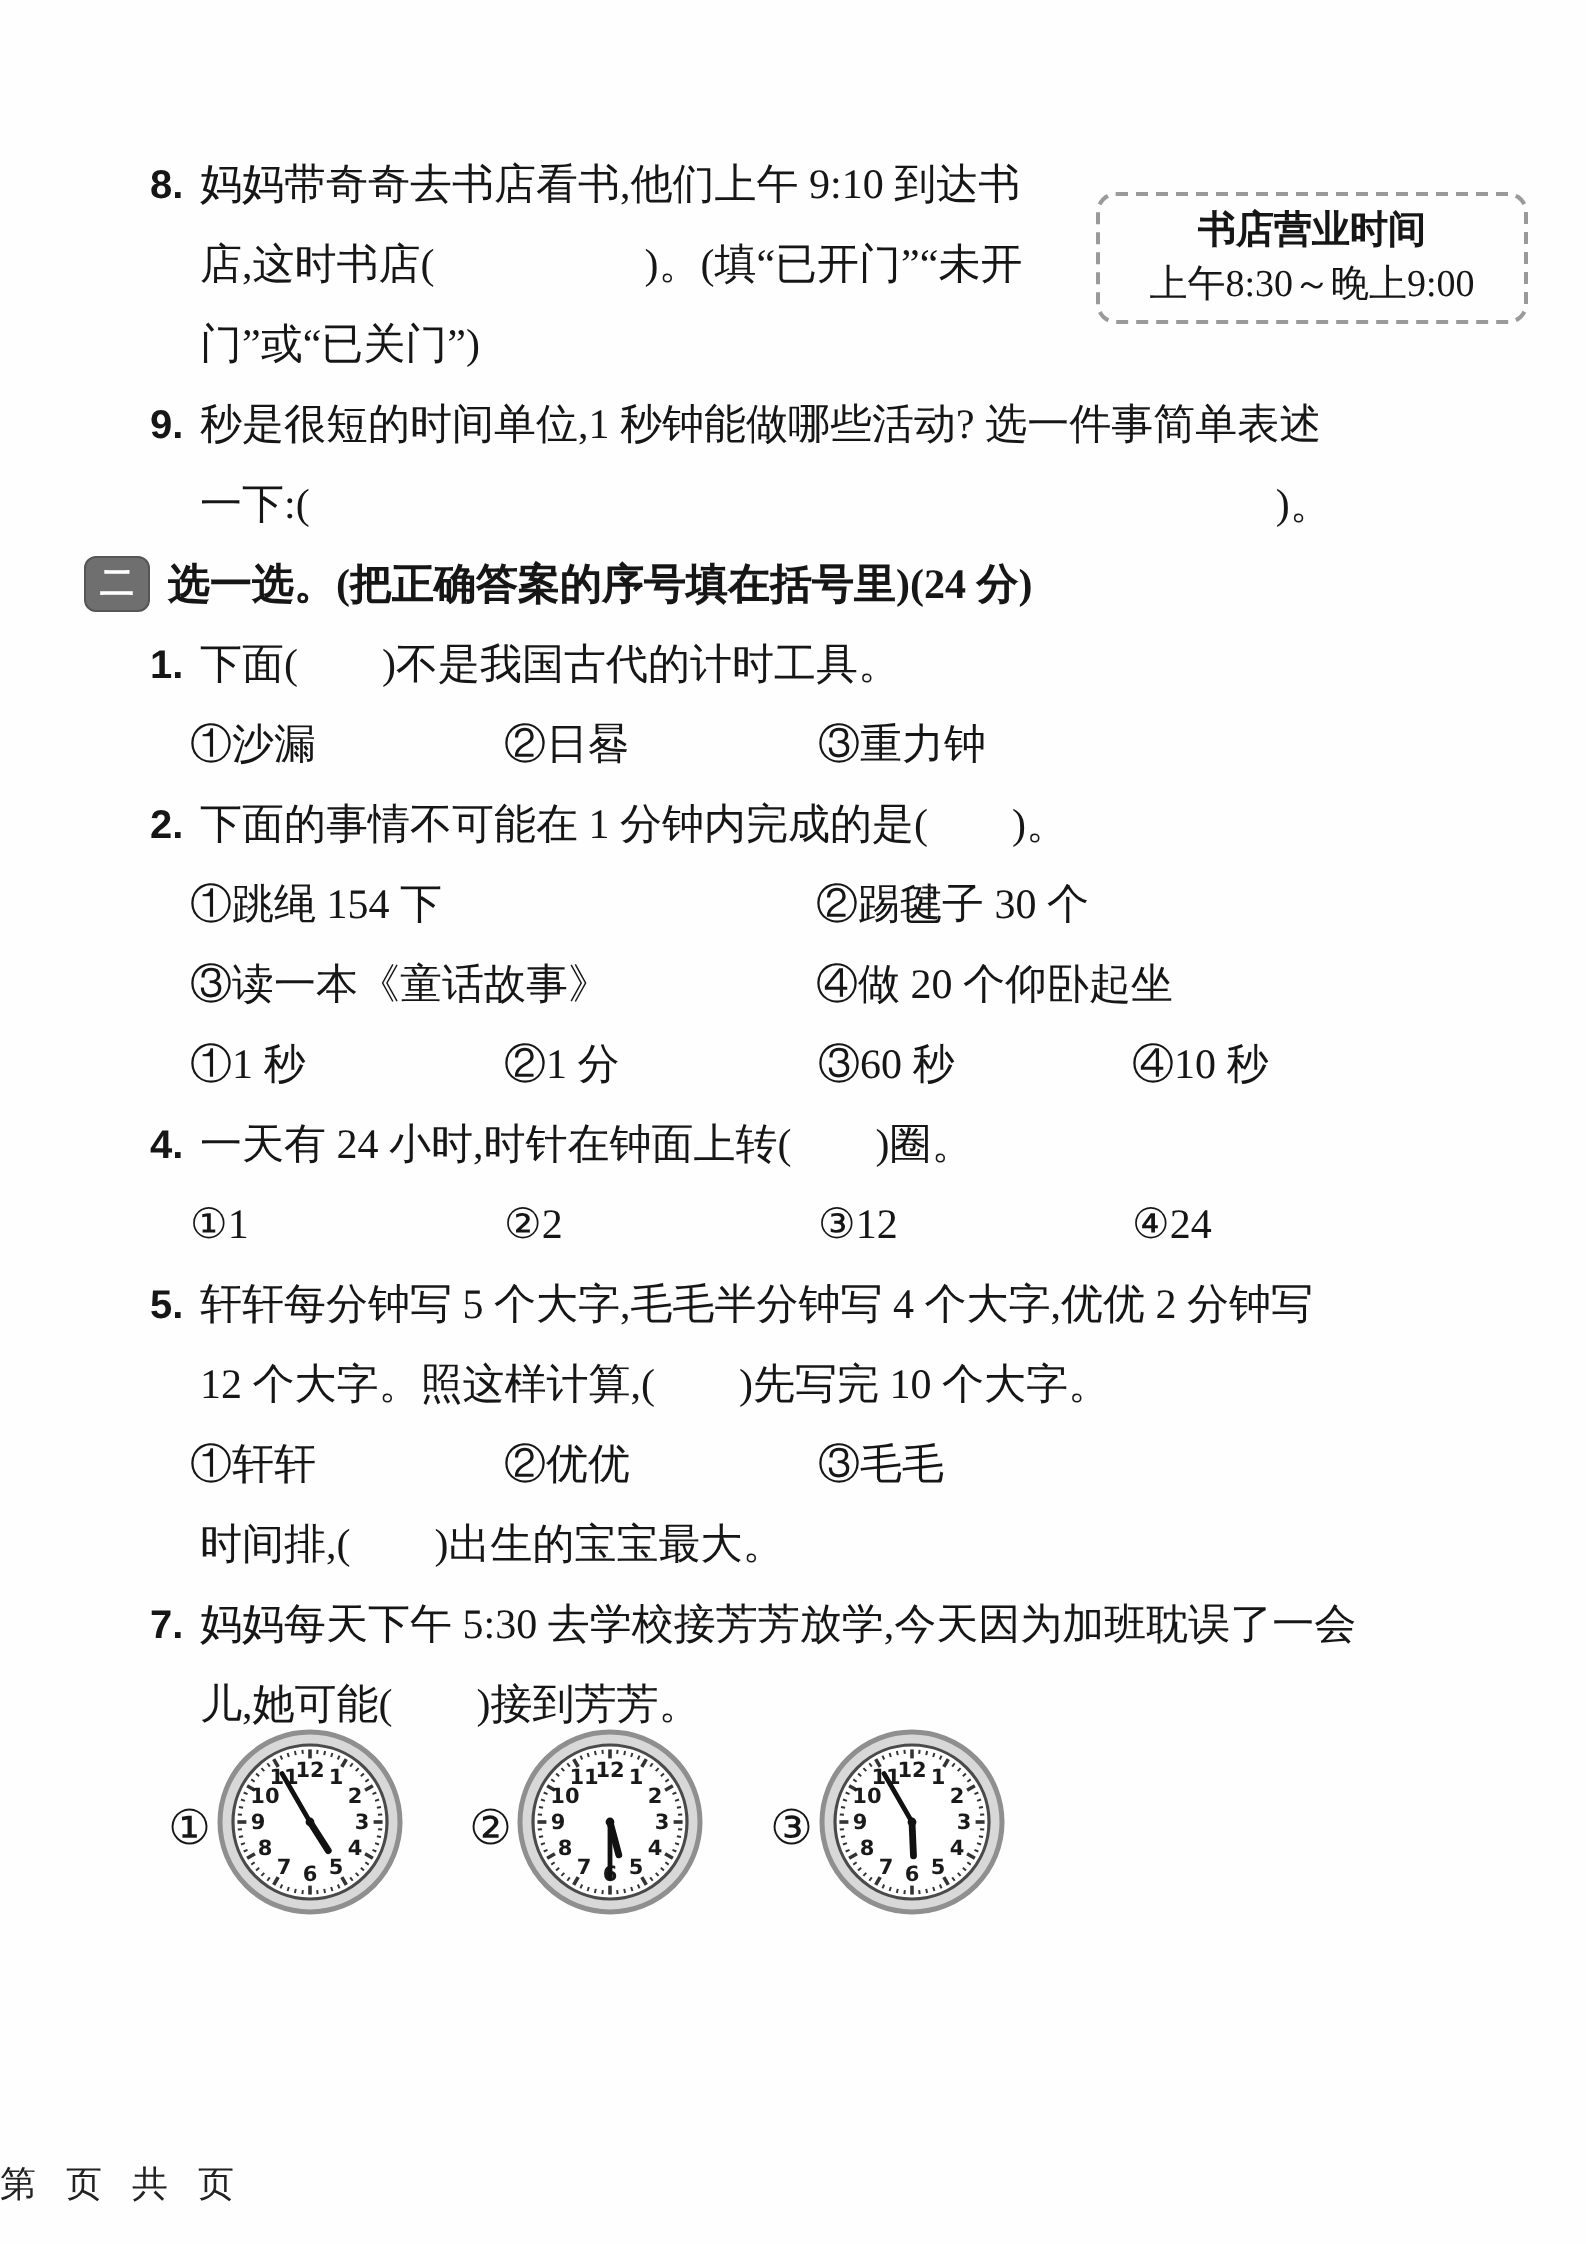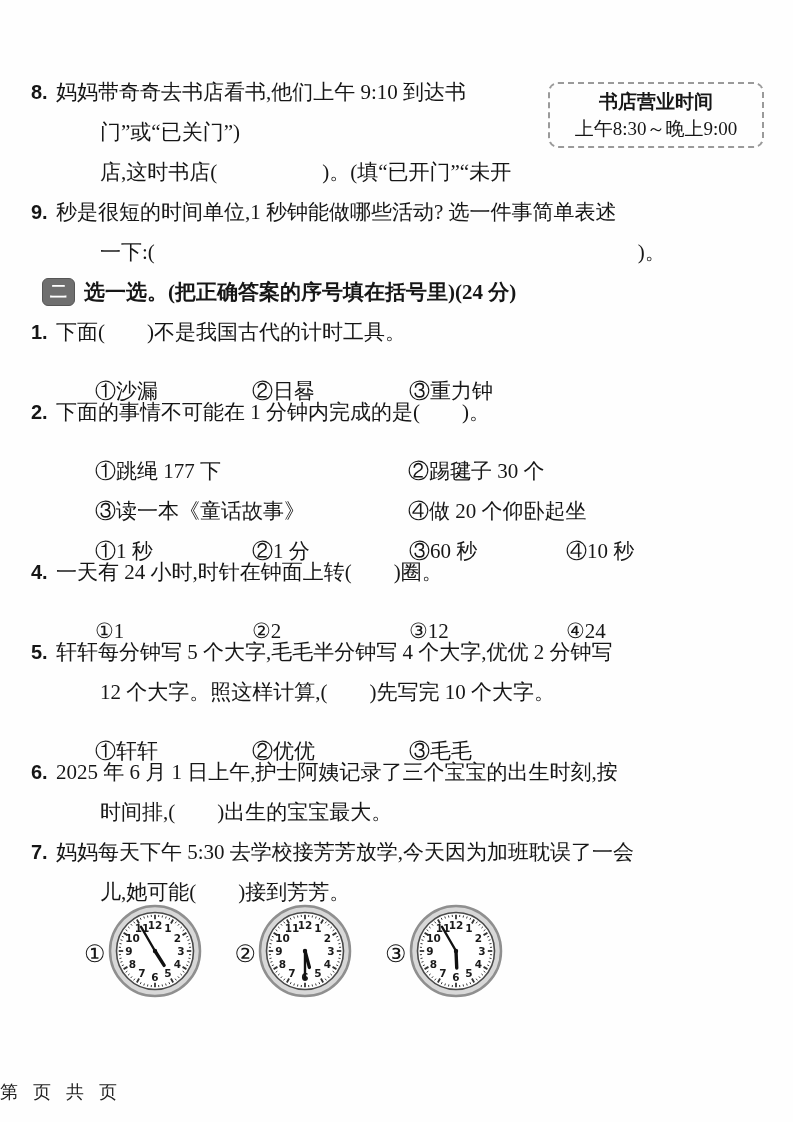--- a/index.html
+++ b/index.html
@@ -4,40 +4,40 @@
 <style>
   html,body{margin:0;padding:0;}
   body{width:793px;height:1122px;background:#f6f6f4;}
   .page{
     position:relative;width:793px;height:1122px;overflow:hidden;
     background:#fefefe;
     font-family:"Liberation Serif","DejaVu Serif",serif;
     color:#161616;font-size:21px;
   }
   .content{padding-top:72px;}
-  .row{height:40px;line-height:40px;padding-left:31px;white-space:nowrap;}
+  .row{height:40px;line-height:40px;padding-left:75px;white-space:nowrap;}
   .row.cont{padding-left:100px;}
   .row.opts{padding-left:95px;}
   .qno{
     display:inline-block;min-width:25px;font-weight:700;
     font-family:"Liberation Sans","DejaVu Sans",sans-serif;font-size:20px;
   }
-  .opt{display:inline-block;width:157px;margin-top:19px;}
+  .opt{display:inline-block;width:157px;}
   .opt.wide{width:313px;}
   .opt:last-child{width:auto;}
   .section-row{display:flex;align-items:center;padding-left:42px;height:40px;}
   .section-badge{
     display:inline-block;width:31px;height:26px;line-height:26px;
     background:#6f6f6f;border:1px solid #565656;border-radius:6px;
     color:#ffffff;text-align:center;font-size:17px;font-weight:700;
     font-family:"Liberation Sans","DejaVu Sans",sans-serif;
   }
   .section-title{margin-left:9px;font-weight:700;font-size:21px;}
   .notice-box{
-    position:absolute;left:548px;top:82px;width:208px;
+    position:absolute;left:548px;top:96px;width:208px;
     border:2px dashed #9a9a9a;border-radius:10px;background:#fefefe;
     text-align:center;padding:4px 2px;line-height:27px;font-size:19px;
   }
   .notice-title{font-weight:700;}
   .clock-row{
     display:flex;align-items:center;
     padding-left:84px;height:100px;margin-top:-8px;
   }
   .clock-item{display:flex;align-items:center;margin-right:32px;}
   .clock-label{font-size:24px;margin-right:1px;}
@@ -53,60 +53,59 @@
 <div class="page">
 
   <div class="notice-box">
     <div class="notice-title">书店营业时间</div>
     <div>上午8:30～晚上9:00</div>
   </div>
 
   <div class="content">
 
     <div class="row"><span class="qno">8.</span><span>妈妈带奇奇去书店看书,他们上午 9:10 到达书</span></div>
+    <div class="row cont"><span>店,这时书店(　　　　　)。(填“已开门”“未开</span></div>
     <div class="row cont"><span>门”或“已关门”)</span></div>
-    <div class="row cont"><span>店,这时书店(　　　　　)。(填“已开门”“未开</span></div>
 
     <div class="row"><span class="qno">9.</span><span>秒是很短的时间单位,1 秒钟能做哪些活动? 选一件事简单表述</span></div>
     <div class="row cont"><span>一下:(　　　　　　　　　　　　　　　　　　　　　　　)。</span></div>
 
     <div class="section-row">
       <span class="section-badge">二</span>
       <span class="section-title">选一选。(把正确答案的序号填在括号里)(24 分)</span>
     </div>
 
     <div class="row"><span class="qno">1.</span><span>下面(　　)不是我国古代的计时工具。</span></div>
     <div class="row opts">
       <span class="opt">①沙漏</span><span class="opt">②日晷</span><span class="opt">③重力钟</span>
     </div>
 
     <div class="row"><span class="qno">2.</span><span>下面的事情不可能在 1 分钟内完成的是(　　)。</span></div>
     <div class="row opts">
-      <span class="opt wide">①跳绳 177 下</span><span class="opt">②踢毽子 30 个</span>
+      <span class="opt wide">①跳绳 154 下</span><span class="opt">②踢毽子 30 个</span>
     </div>
     <div class="row opts">
       <span class="opt wide">③读一本《童话故事》</span><span class="opt">④做 20 个仰卧起坐</span>
     </div>
 
     <div class="row opts">
       <span class="opt">①1 秒</span><span class="opt">②1 分</span><span class="opt">③60 秒</span><span class="opt">④10 秒</span>
     </div>
 
     <div class="row"><span class="qno">4.</span><span>一天有 24 小时,时针在钟面上转(　　)圈。</span></div>
     <div class="row opts">
       <span class="opt">①1</span><span class="opt">②2</span><span class="opt">③12</span><span class="opt">④24</span>
     </div>
 
     <div class="row"><span class="qno">5.</span><span>轩轩每分钟写 5 个大字,毛毛半分钟写 4 个大字,优优 2 分钟写</span></div>
     <div class="row cont"><span>12 个大字。照这样计算,(　　)先写完 10 个大字。</span></div>
     <div class="row opts">
       <span class="opt">①轩轩</span><span class="opt">②优优</span><span class="opt">③毛毛</span>
     </div>
 
-    <div class="row"><span class="qno">6.</span><span>2025 年 6 月 1 日上午,护士阿姨记录了三个宝宝的出生时刻,按</span></div>
     <div class="row cont"><span>时间排,(　　)出生的宝宝最大。</span></div>
 
     <div class="row"><span class="qno">7.</span><span>妈妈每天下午 5:30 去学校接芳芳放学,今天因为加班耽误了一会</span></div>
     <div class="row cont"><span>儿,她可能(　　)接到芳芳。</span></div>
 
     <div class="clock-row">
       <div class="clock-item">
         <span class="clock-label">①</span>
         <span class="clock-face"><svg viewBox="0 0 96 96" width="96" height="96">
               <circle cx="48" cy="48" r="45" fill="#d8d8d8" stroke="#8f8f8f" stroke-width="2.5"></circle>

